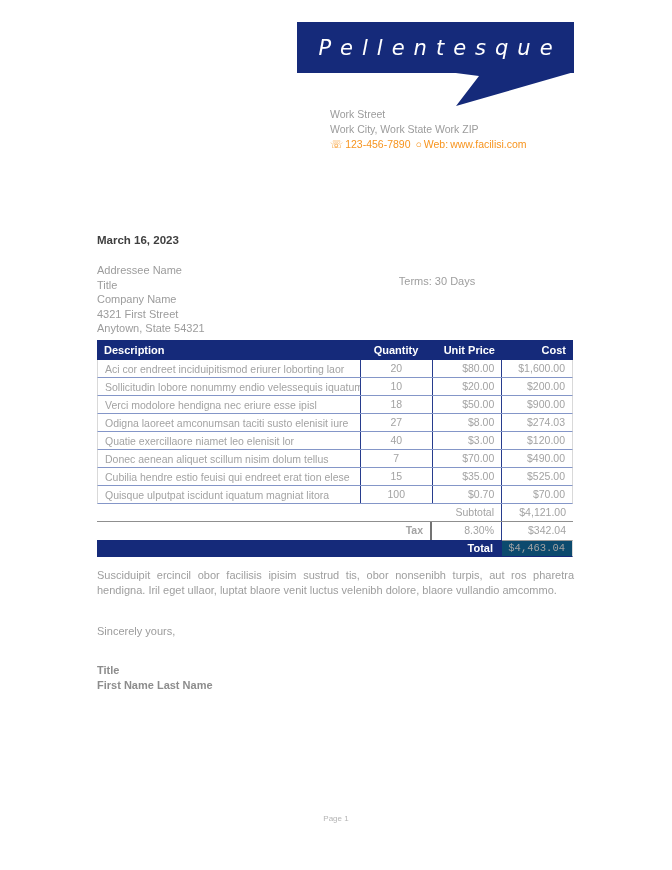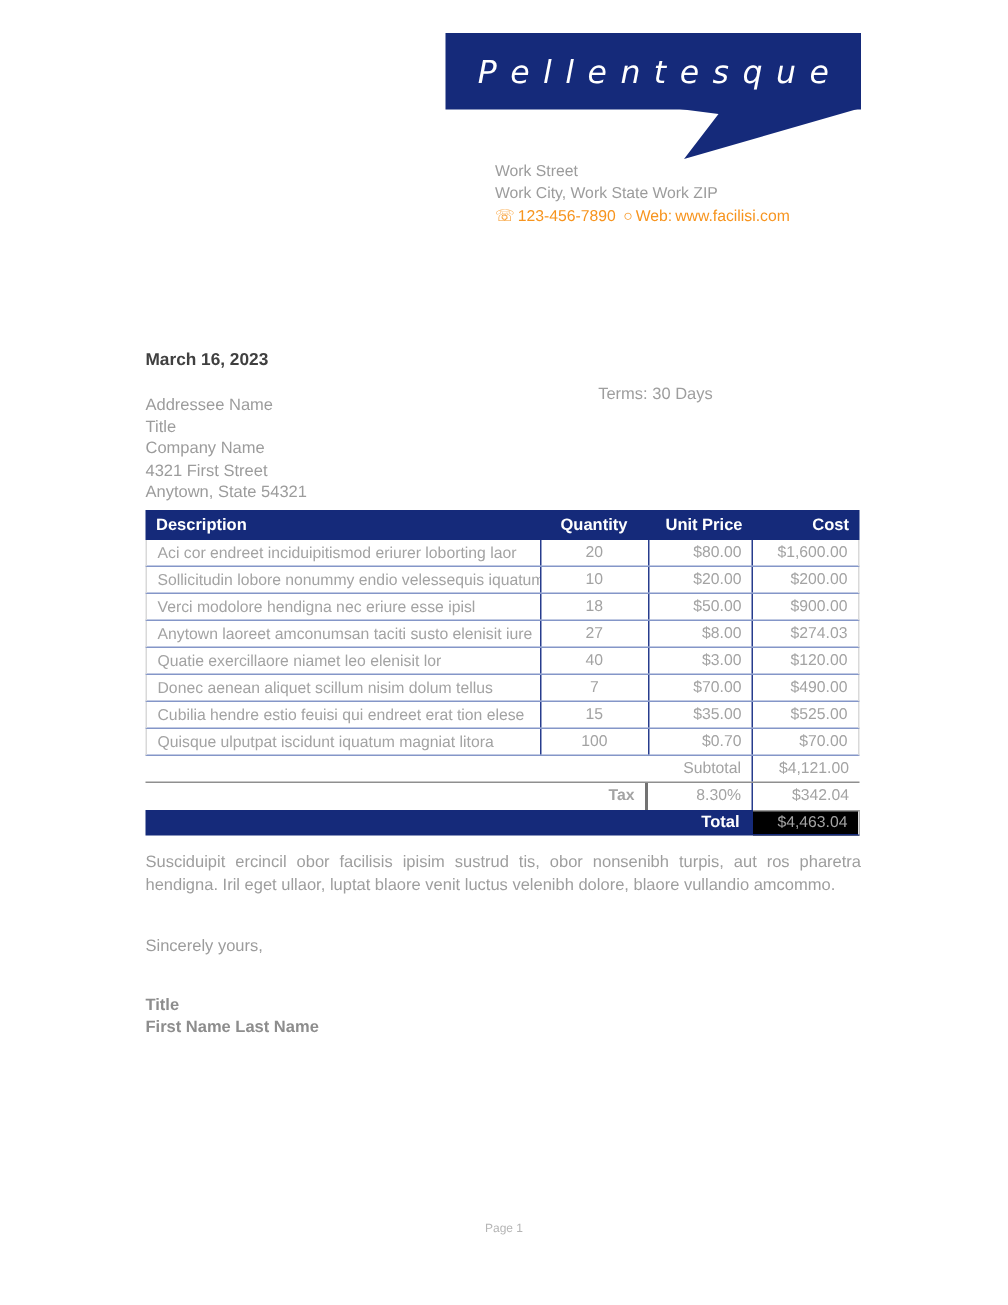--- a/index.html
+++ b/index.html
@@ -55,21 +55,21 @@
   }
 
   
   .invoice-head {
     position: absolute;
     left: 300px; top: 255px; width: 274px;
     text-align: center;
   }
   .invoice-number { font-size: 21px; font-weight: bold; color: #f7941e; }
   .project-title  { margin-top: 12px; font-size: 11.5px; font-weight: bold; color: #8d8d8d; }
-  .invoice-terms  { margin-top: 2px; font-size: 11px; color: #9e9e9e; }
+  .invoice-terms  { margin-top: 20px; font-size: 11px; color: #9e9e9e; }
 
   
   .inv-table { position: absolute; left: 97px; top: 340px; width: 476px; font-size: 10.5px; }
   .t-row { display: flex; width: 476px; }
   .t-head {
     background: #152a7a; color: #ffffff; font-weight: bold;
     height: 20px; align-items: center; font-size: 11px;
   }
   .t-body-row {
     height: 18px; align-items: center;
@@ -95,23 +95,24 @@
   .s-tax .s-taxlabel { width: 72px; border-right: 2px solid #737373; font-weight: bold; }
   .s-tax .s-taxrate  { width: 70px; border-right: 1px solid #273c8d; }
   .s-tax .s-value    { width: 71px; }
   .s-total { height: 17px; }
   .s-total .s-bar {
     flex: 1 1 auto; height: 100%;
     background: #152a7a; color: #ffffff; font-weight: bold;
     text-align: right; padding-right: 9px; line-height: 17px; font-size: 11px;
   }
   .s-total .s-value {
-    width: 71px; background: #000000; color: #a3a3a3;
+    width: 71px; background: #0c4a6e; color: #a3a3a3;
     border-top: 1px solid #9a9a9a; border-bottom: 1px solid #152a7a; border-right: 1px solid #d9d9d9;
     line-height: 15px;
+    font-family: Liberation Mono, monospace;
   }
 
   
   .note {
     position: absolute;
     left: 97px; top: 568px; width: 477px;
     font-size: 11px; line-height: 15px; color: #9e9e9e;
     text-align: justify;
   }
   .salutation {
@@ -184,21 +185,21 @@
         <div class="c-price">$20.00</div>
         <div class="c-cost">$200.00</div>
       </div>
         <div class="t-row t-body-row">
         <div class="c-desc">Verci modolore hendigna nec eriure esse ipisl</div>
         <div class="c-qty">18</div>
         <div class="c-price">$50.00</div>
         <div class="c-cost">$900.00</div>
       </div>
         <div class="t-row t-body-row">
-        <div class="c-desc">Anytown laoreet amconumsan taciti susto elenisit iure</div>
+        <div class="c-desc">Odigna laoreet amconumsan taciti susto elenisit iure</div>
         <div class="c-qty">27</div>
         <div class="c-price">$8.00</div>
         <div class="c-cost">$274.03</div>
       </div>
         <div class="t-row t-body-row">
         <div class="c-desc">Quatie exercillaore niamet leo elenisit lor</div>
         <div class="c-qty">40</div>
         <div class="c-price">$3.00</div>
         <div class="c-cost">$120.00</div>
       </div>

